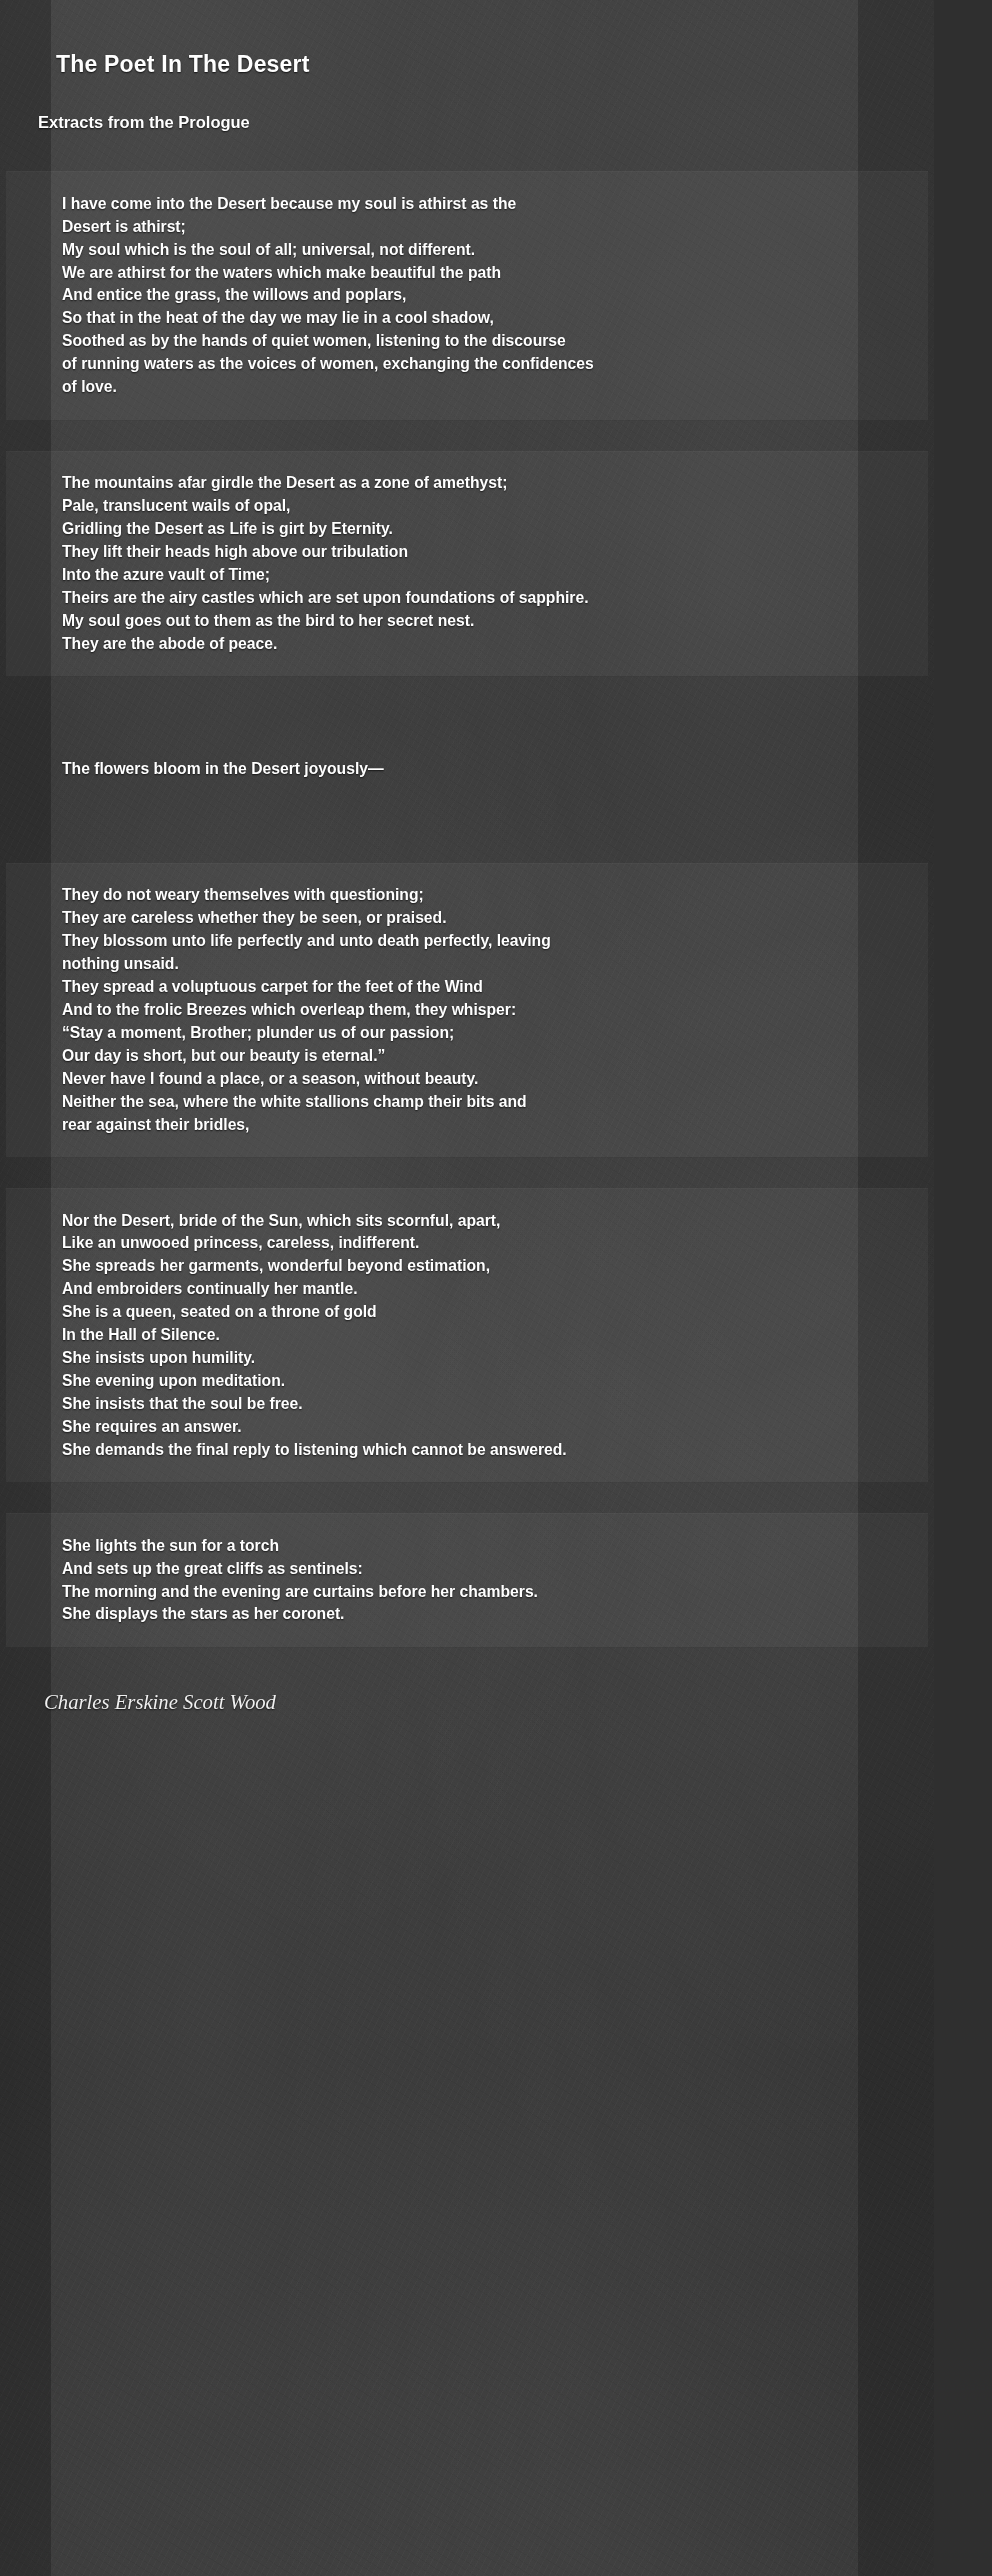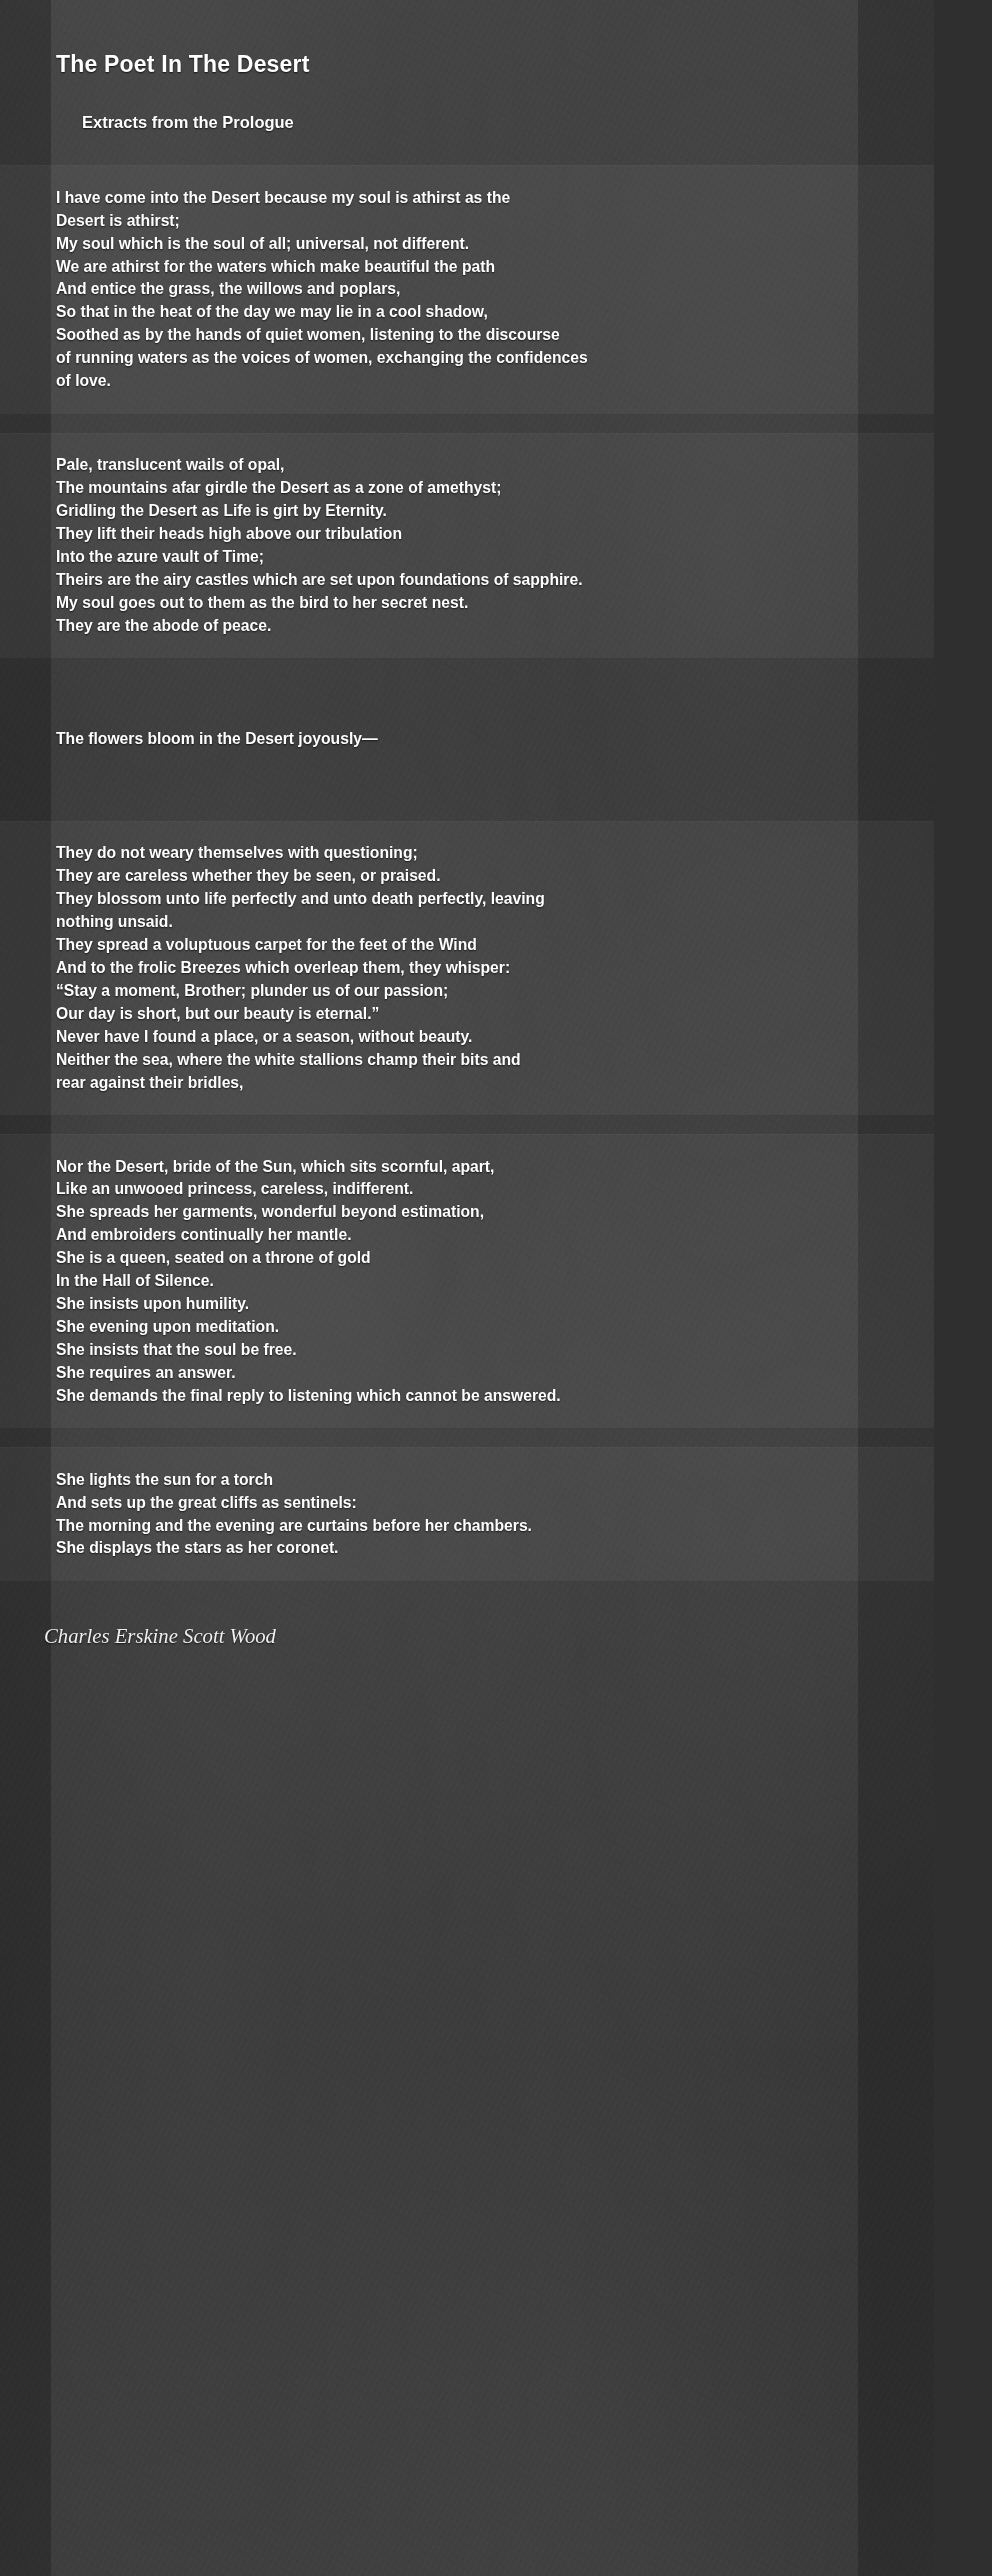--- a/index.html
+++ b/index.html
@@ -65,28 +65,28 @@
     font-weight: bold;
     letter-spacing: 0.2px;
     margin: 0 0 0 56px;
     padding-top: 8.3px;
     text-shadow: 0 0.8px 1.7px rgba(0,0,0,0.75);
   }
 
   .subtitle {
     font-size: 16.5px;
     font-weight: bold;
-    margin: 35px 0 0 82px;
+    margin: 35px 0 0 38px;
     text-shadow: 0 0.8px 1.7px rgba(0,0,0,0.75);
   }
 
   
   .stanza {
     position: relative;
-    margin: 0;
+    margin: 6px;
     padding: 21.5px 0 21.5px 56px;
     font-size: 15.7px;
     line-height: 1.46;
     font-weight: bold;
     text-shadow: 0 0.8px 1.7px rgba(0,0,0,0.7);
   }
   .stanza.panel {
     background: rgba(255,255,255,0.045);
     box-shadow: inset 0 0.8px 0 rgba(255,255,255,0.035), inset 0 -0.8px 0 rgba(0,0,0,0.18);
   }
@@ -127,22 +127,22 @@
           <span class="line">My soul which is the soul of all; universal, not different.</span>
           <span class="line">We are athirst for the waters which make beautiful the path</span>
           <span class="line">And entice the grass, the willows and poplars,</span>
           <span class="line">So that in the heat of the day we may lie in a cool shadow,</span>
           <span class="line">Soothed as by the hands of quiet women, listening to the discourse</span>
           <span class="line">of running waters as the voices of women, exchanging the confidences</span>
           <span class="line">of love.</span>
         </div>
         <div class="gap-sm"></div>
         <div class="stanza panel">
+          <span class="line">The mountains afar girdle the Desert as a zone of amethyst;</span>
           <span class="line">Pale, translucent wails of opal,</span>
-          <span class="line">The mountains afar girdle the Desert as a zone of amethyst;</span>
           <span class="line">Gridling the Desert as Life is girt by Eternity.</span>
           <span class="line">They lift their heads high above our tribulation</span>
           <span class="line">Into the azure vault of Time;</span>
           <span class="line">Theirs are the airy castles which are set upon foundations of sapphire.</span>
           <span class="line">My soul goes out to them as the bird to her secret nest.</span>
           <span class="line">They are the abode of peace.</span>
         </div>
         <div class="gap-lg"></div>
         <div class="stanza">
           <span class="line">The flowers bloom in the Desert joyously—</span>

